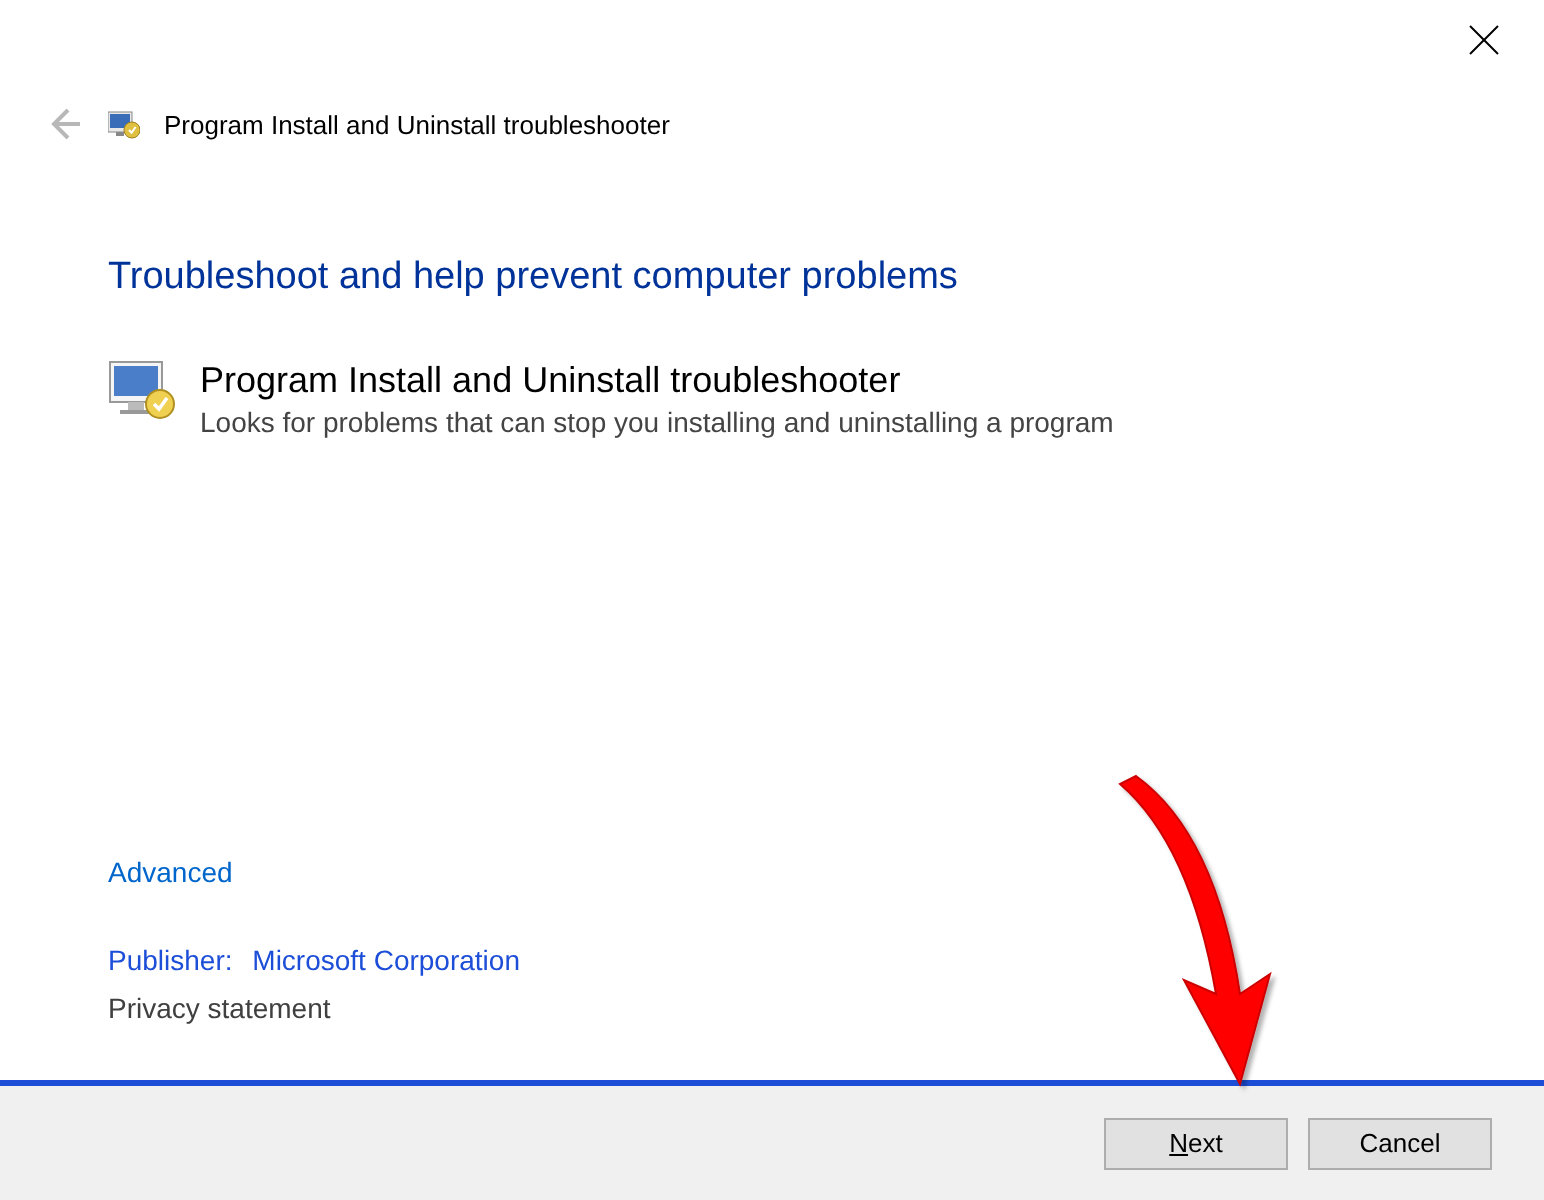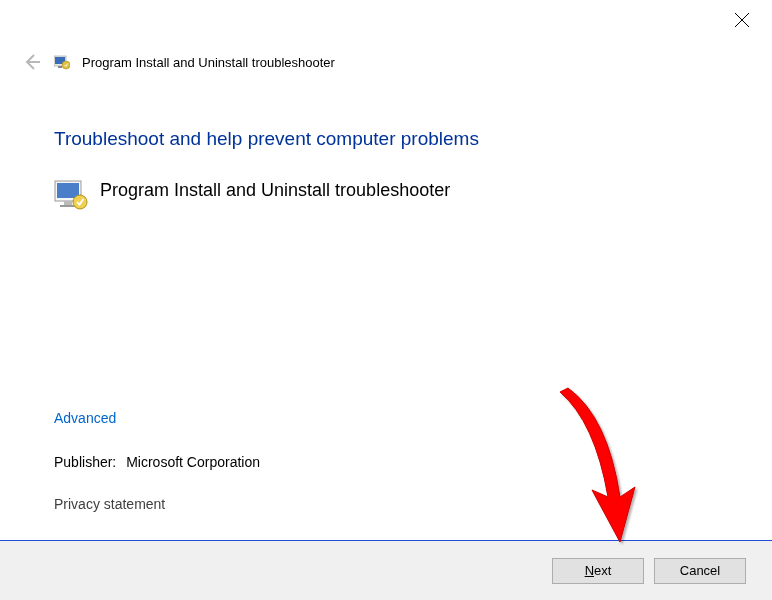--- a/index.html
+++ b/index.html
@@ -90,40 +90,40 @@
     }
     .advanced-link {
       color: #0066cc;
       font-size: 14px;
       cursor: pointer;
       margin-bottom: 28px;
       display: block;
     }
     .publisher-row {
       font-size: 14px;
-      color: #000000;
-      margin-bottom: 26px;
+      color: #1d4ed8;
+      margin-bottom: 8px;
     }
     .publisher-row .label {
       margin-right: 6px;
     }
     .privacy-link {
       color: #404040;
       font-size: 14px;
       cursor: pointer;
       display: block;
     }
     .button-bar {
       position: absolute;
       bottom: 0;
       left: 0;
       width: 100%;
       height: 60px;
       background: #f0f0f0;
-      border-top: 1px solid #1d4ed8;
+      border-top: 3px solid #1d4ed8;
       display: flex;
       justify-content: flex-end;
       align-items: center;
       padding-right: 26px;
       gap: 10px;
     }
     .win-btn {
       width: 92px;
       height: 26px;
       background: #e1e1e1;
@@ -186,20 +186,21 @@
         <rect x="1" y="1" width="26" height="20" fill="#f5f5f5" stroke="#999" stroke-width="1"></rect>
         <rect x="3" y="3" width="22" height="15" fill="#4a7ec8"></rect>
         <rect x="10" y="21" width="8" height="4" fill="#bbb"></rect>
         <rect x="6" y="25" width="16" height="2" fill="#999"></rect>
         <circle cx="26" cy="22" r="7" fill="#f0d050" stroke="#b09020" stroke-width="1"></circle>
         <path d="M23 22 L25.5 24.5 L29.5 19" stroke="#fff" stroke-width="1.8" fill="none"></path>
       </svg>
     </span>
     <div class="section-text">
       <div class="section-title">Program Install and Uninstall troubleshooter</div>
+      <div class="section-desc">Looks for problems that can stop you installing and uninstalling a program</div>
     </div>
   </div>
 </div>
 
 <div class="footer-links">
   <a class="advanced-link">Advanced</a>
   <div class="publisher-row">
     <span class="label">Publisher:</span>
     <span>Microsoft Corporation</span>
   </div>

